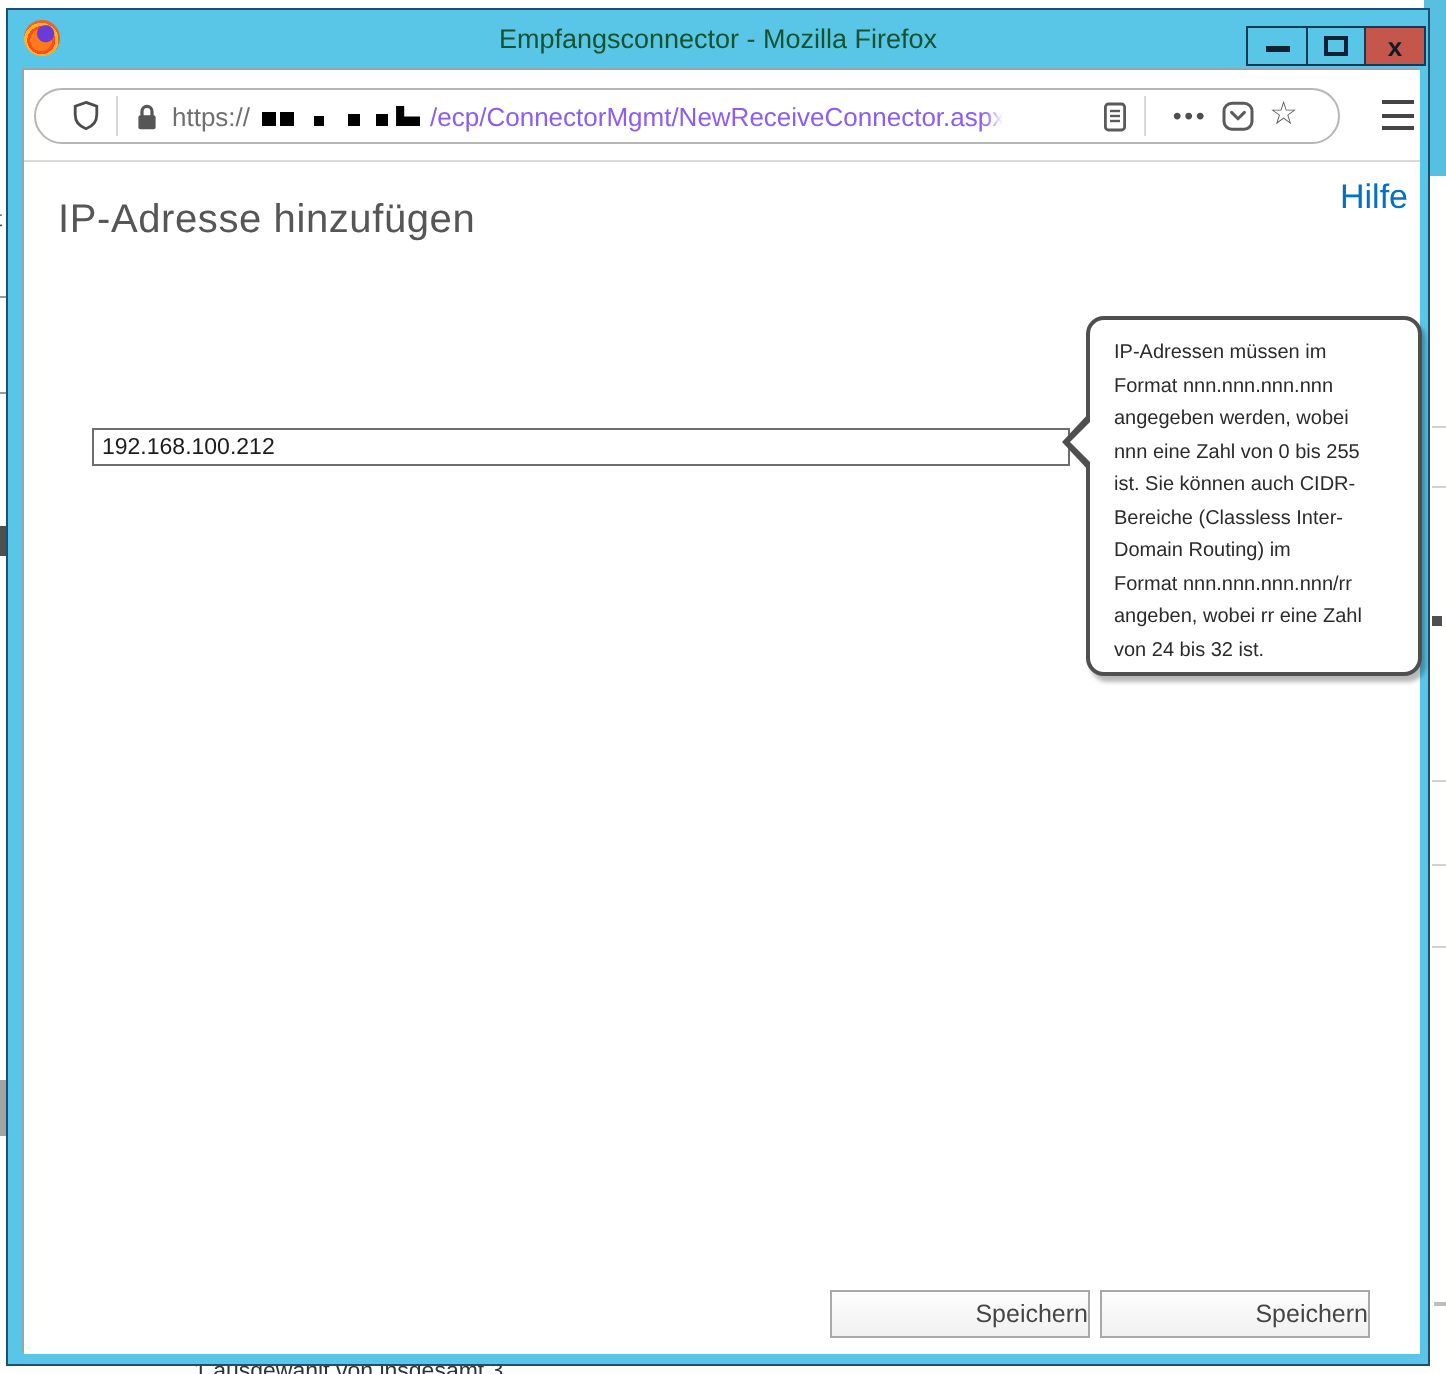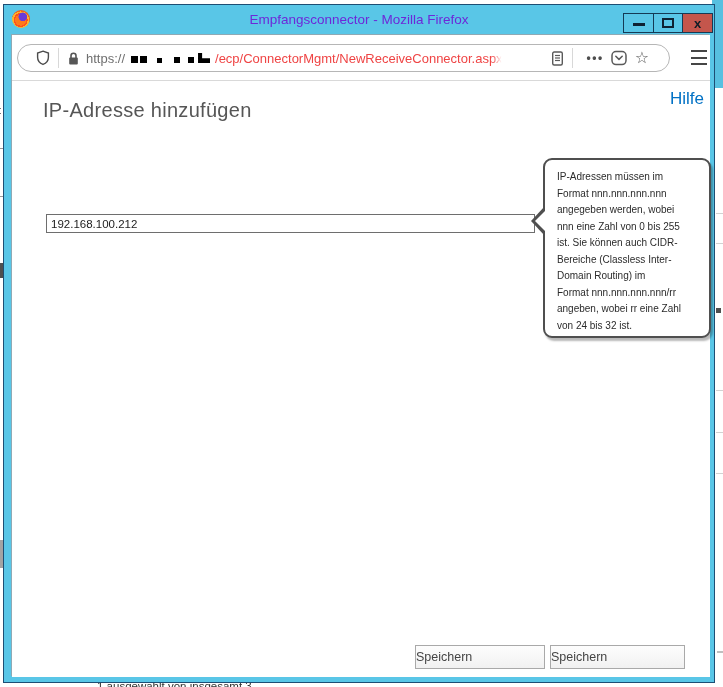--- a/index.html
+++ b/index.html
@@ -19,21 +19,21 @@
   .bg-status       { position:absolute; left:97px; top:680px; font-size:11.5px; color:#333; white-space:nowrap; }
 
   
   .window {
     position:absolute; left:3px; top:4px; width:712px; height:679px;
     background:#59c6e7; border:1px solid #1d4e74;
   }
   .titlebar { position:absolute; left:0; top:0; width:100%; height:29px; }
   .titlebar-title {
     position:absolute; left:0; right:0; top:0; height:29px;
-    text-align:center; line-height:29px; font-size:13.5px; color:#6d28d9;
+    text-align:center; line-height:29px; font-size:13.5px; color:#14532d;
   }
   .ff-logo {
     position:absolute; left:8px; top:5px; width:18px; height:18px; border-radius:50%;
     background:
       radial-gradient(circle at 60% 38%, #6a3bd8 0 4px, rgba(0,0,0,0) 4.6px),
       radial-gradient(circle at 48% 56%, #ff7a1a 0 5.5px, #ff4f1f 5.5px 7px, #ffb428 7px 8.6px, #f0641d 8.6px);
   }
   .win-btn {
     position:absolute; top:8px; height:20px; border:1px solid #143a55;
     display:flex; align-items:center; justify-content:center; cursor:pointer;
@@ -60,39 +60,39 @@
   .ub-div { width:1px; height:20px; background:#d8d8d8; margin:0 8px; }
   .ub-scheme { font-size:13px; color:#6f6f6f; margin-left:6px; white-space:nowrap; }
   .blocks { display:inline-flex; align-items:flex-end; margin:0 5px 0 6px; }
   .blocks i { display:inline-block; background:#000; }
   .bk1 { width:7px; height:7px; margin-right:2px; }
   .bk2 { width:7px; height:7px; margin-right:10px; }
   .bk3 { width:5px; height:5px; margin-right:12px; }
   .bk4 { width:6px; height:6px; margin-right:8px; }
   .bk5 { width:6px; height:6px; margin-right:4px; }
   .bk6 { width:12px; height:10px; clip-path:polygon(0 0,34% 0,34% 52%,100% 52%,100% 100%,0 100%); }
-  .url-path { position:relative; font-size:13px; color:#ef4444; white-space:nowrap; }
+  .url-path { position:relative; font-size:13px; color:#8b5cf6; white-space:nowrap; }
   .url-path::after {
     content:""; position:absolute; right:-1px; top:0; bottom:0; width:12px;
     background:linear-gradient(to right, rgba(255,255,255,0), #fff 80%);
   }
   .ub-right { margin-left:auto; display:flex; align-items:center; }
   .dots { font-size:12px; font-weight:bold; color:#4e4e4e; letter-spacing:1.5px; margin:0 6px; }
   .star { font-size:16px; color:#5e5e5e; margin:0 2px 0 7px; line-height:1; }
   .icon-svg { display:block; }
   .menu-btn {
     position:absolute; left:676px; top:14px; width:22px; height:17px;
     display:flex; flex-direction:column; justify-content:space-between; padding:1px 3px; cursor:pointer;
   }
   .menu-btn i { display:block; height:2px; background:#454545; }
 
   
   .content { position:absolute; left:0; top:46px; width:698px; height:596px; background:#fff; }
   .help-link { position:absolute; top:8px; right:6px; font-size:17px; color:#0171c5; cursor:pointer; }
-  .page-title { position:absolute; left:31px; top:18px; font-size:20px; font-weight:300; color:#565656; letter-spacing:0.3px; }
+  .page-title { position:absolute; left:17px; top:18px; font-size:20px; font-weight:300; color:#565656; letter-spacing:0.3px; }
   .instructions { position:absolute; left:18px; top:76px; font-size:11.5px; line-height:16px; color:#3a3a3a; white-space:pre-line; }
   .ip-input {
     position:absolute; left:16px; top:133px; width:489px; height:19px;
     border:1px solid #6e6e6e; font-family:"Liberation Sans","DejaVu Sans",sans-serif;
     font-size:11.5px; color:#1c1c1c; padding:1px 4px; outline:none; background:#fff;margin-left:18px;
   }
   .callout {
     position:absolute; left:531px; top:77px; width:168px; height:180px;
     background:#fff; border:2px solid #4f4f4f; border-radius:9px;
     box-shadow:2px 3px 2px rgba(0,0,0,0.28);
@@ -103,21 +103,21 @@
   }
   .callout-arrow-inner {
     position:absolute; left:-10px; top:50px; width:0; height:0;
     border-top:11px solid transparent; border-bottom:11px solid transparent; border-right:11px solid #ffffff;
   }
   .callout-text { padding:9px 6px 0 12px; font-size:10px; line-height:16.5px; color:#2b2b2b; white-space:pre; overflow:hidden; }
 
   .dlg-btn {
     position:absolute; top:564px; height:24px; border:1px solid #a9a9a9;
     background:linear-gradient(#fdfdfd,#f1f1f1);
-    font-size:12.5px; color:#454545; text-align:left; line-height:22px; cursor:pointer;
+    font-size:12.5px; color:#454545; text-align:right; line-height:22px; cursor:pointer;
   }
   .btn-save   { left:403px; width:130px; }
   .btn-cancel { left:538px; width:135px; }
 </style>
 </head>
 <body>
 
 <div class="screen">
 
   <div class="bg-right-top"></div>

